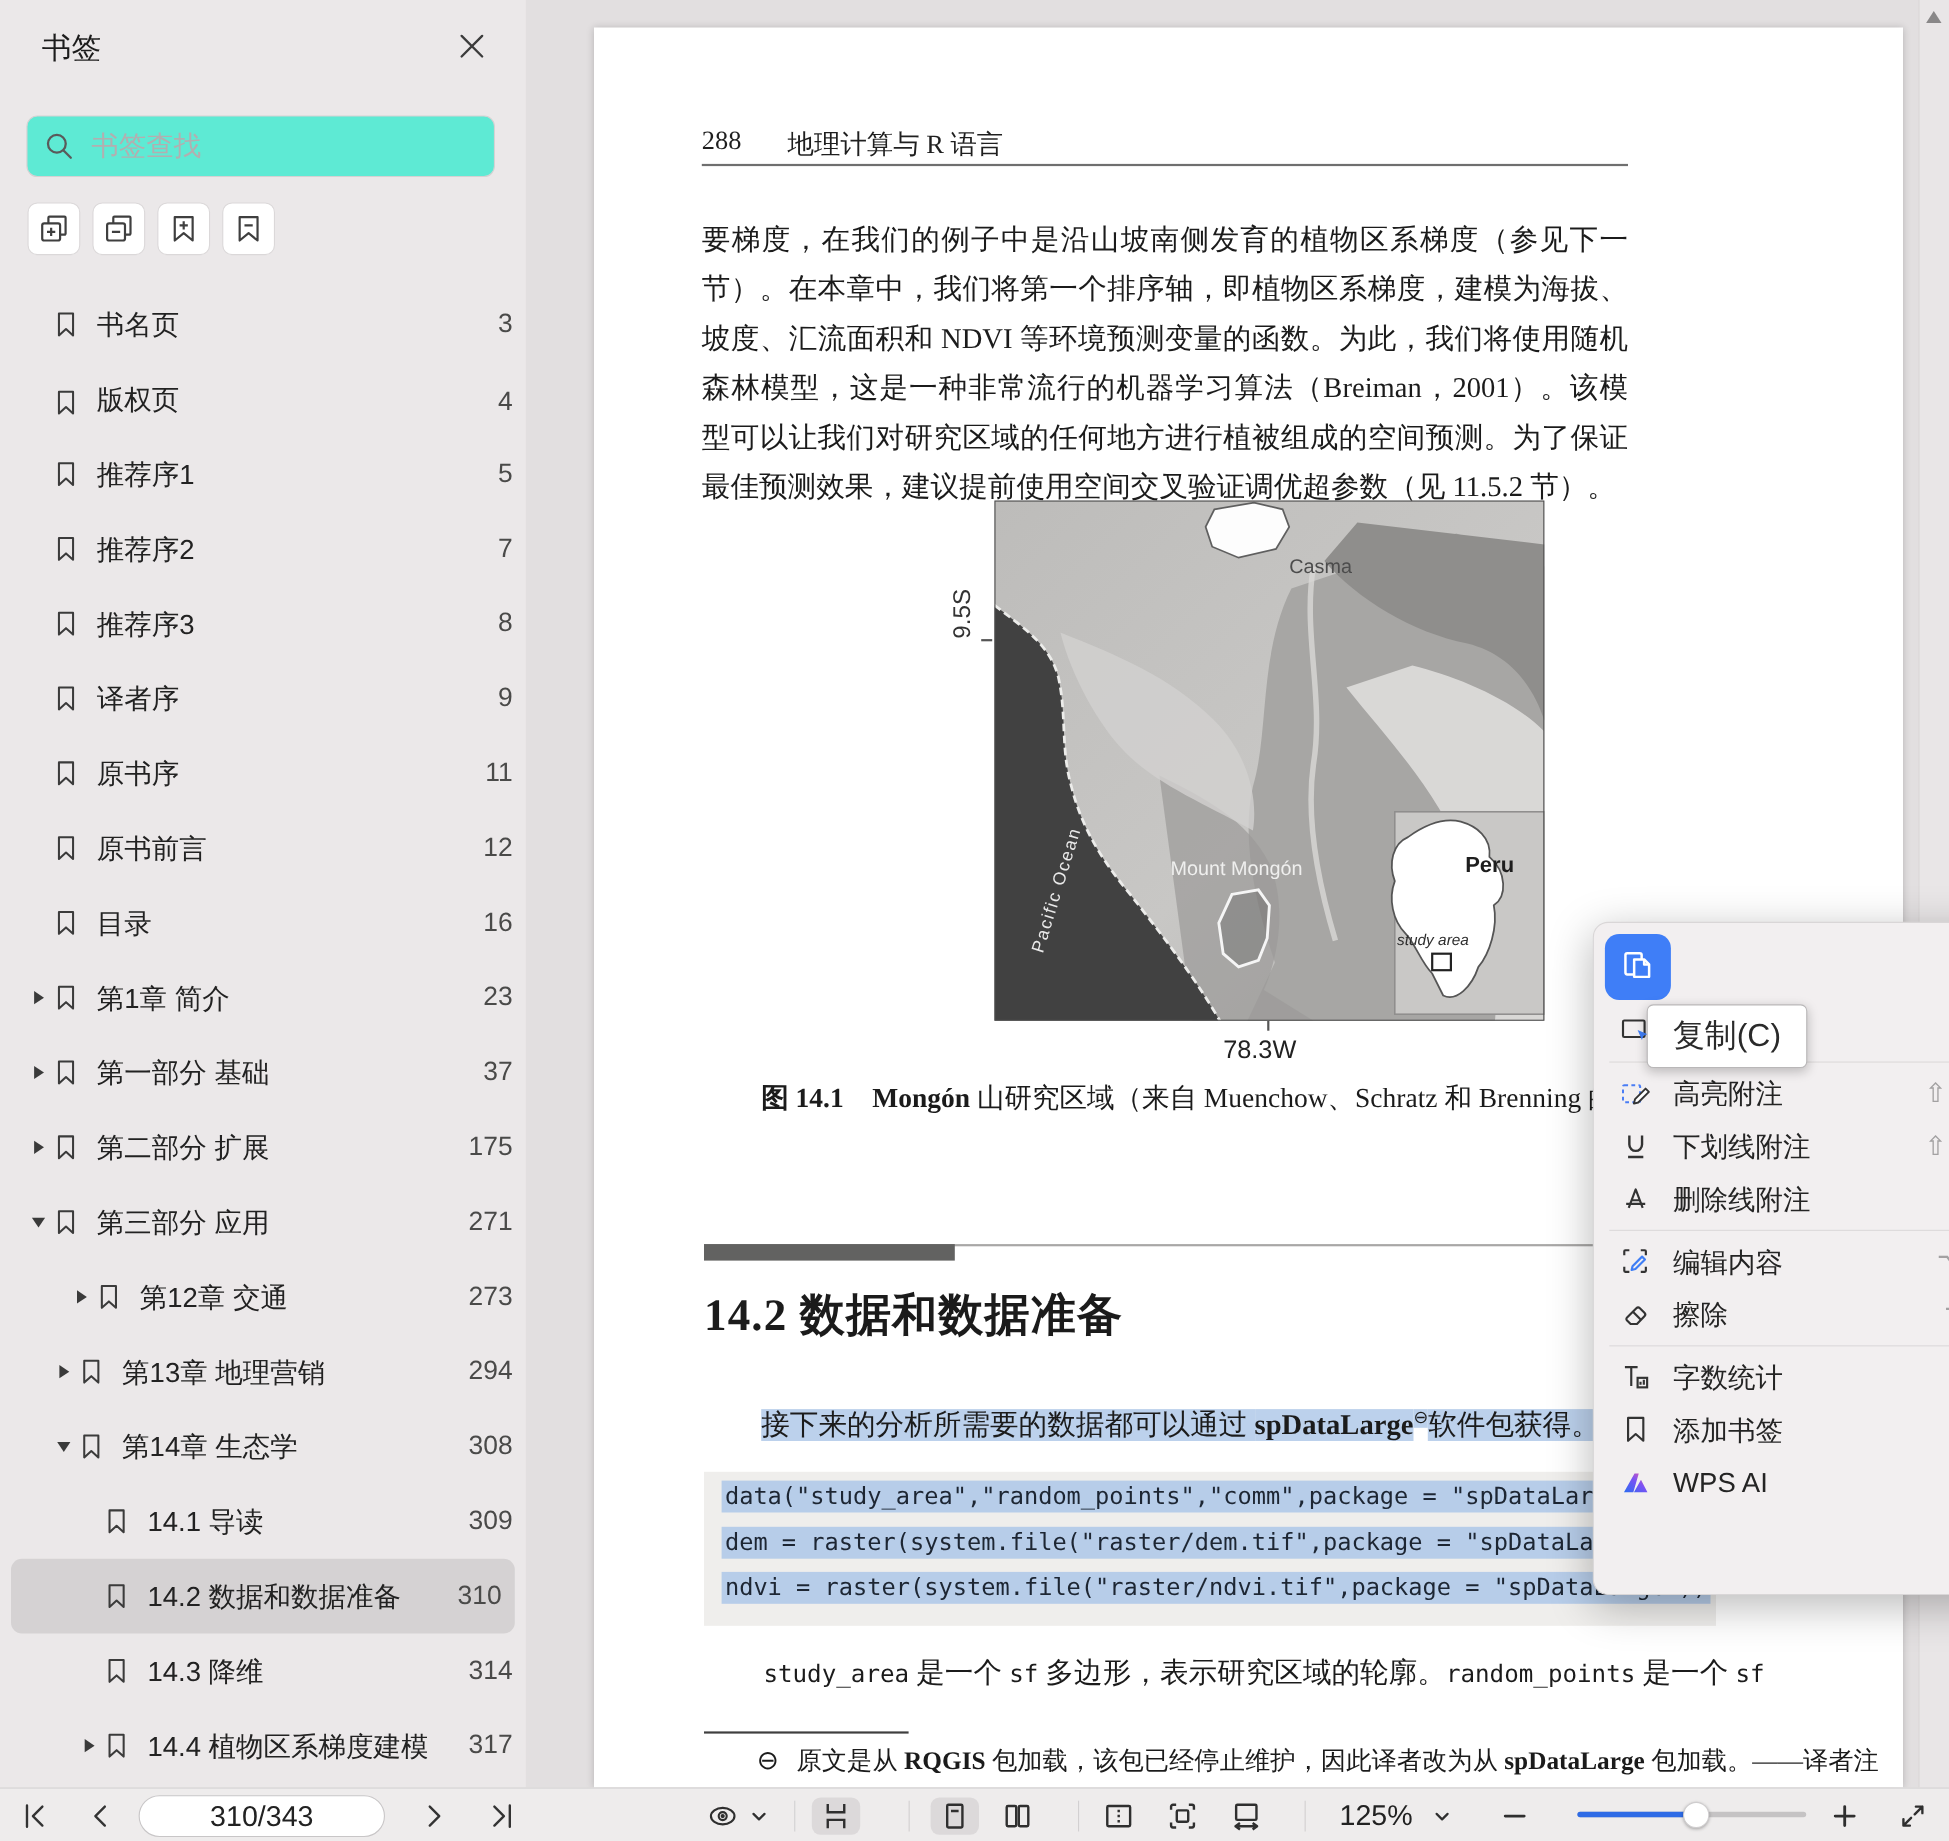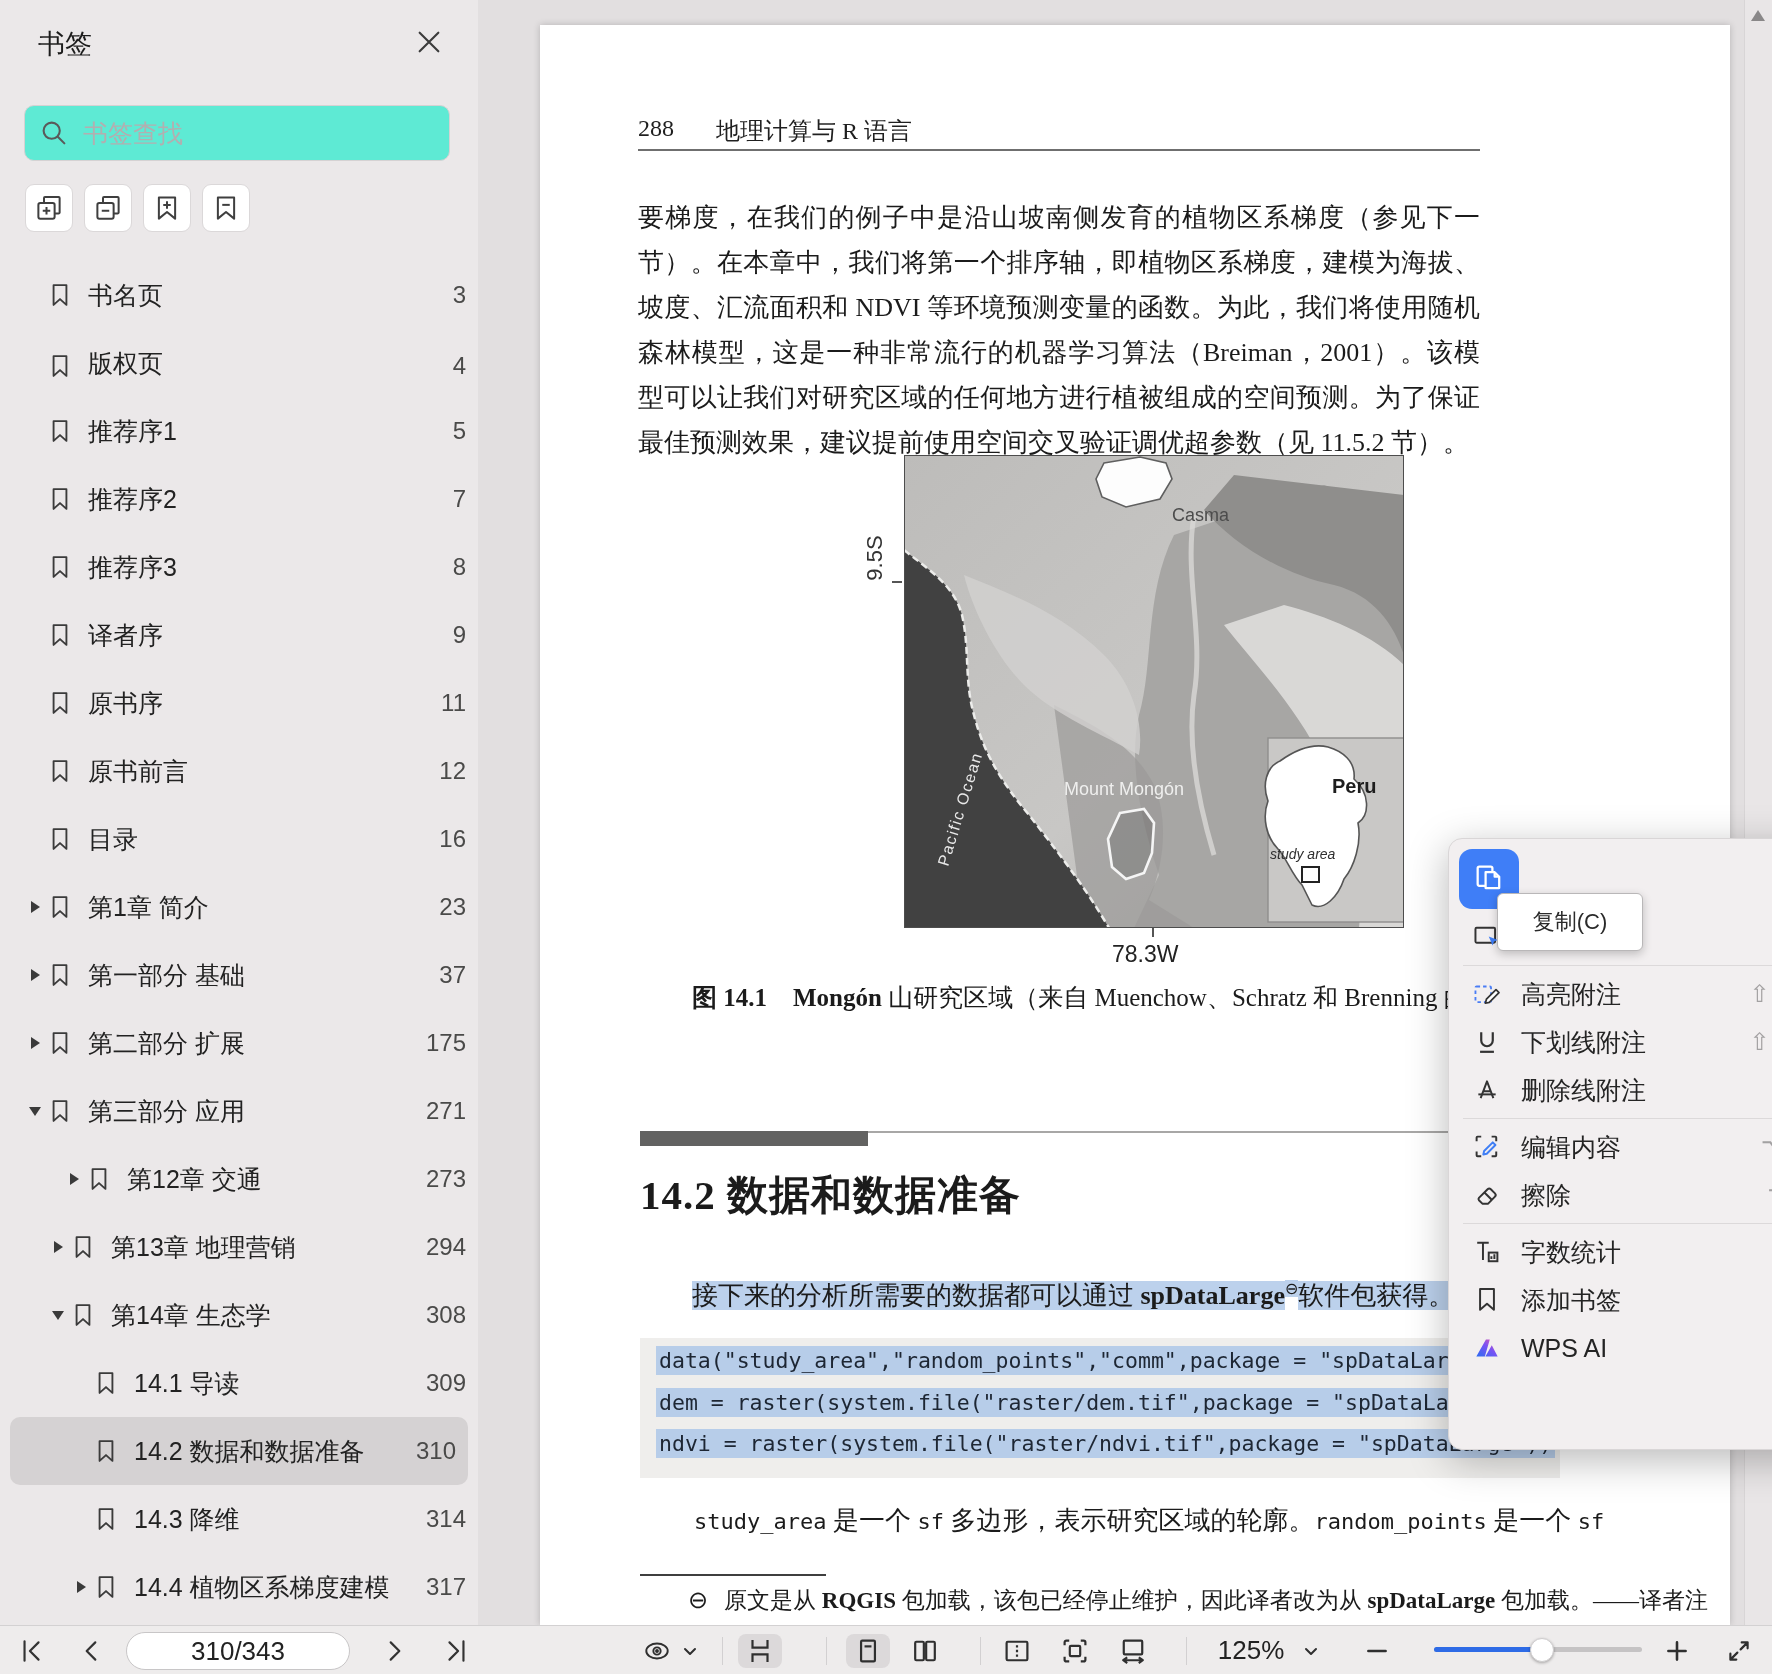--- a/index.html
+++ b/index.html
@@ -86,23 +86,23 @@
   .ctxmenu{position:absolute;left:1448px;top:838px;width:380px;height:612px;background:#f2eff0;
     border:1px solid #d9d6d7;border-radius:14px;box-shadow:0 10px 40px rgba(0,0,0,.28);z-index:60;box-sizing:border-box;padding-top:8px;}
   .hero-row{position:relative;height:66px;}
   .hero-btn{position:absolute;left:10px;top:2px;width:60px;height:60px;border-radius:13px;background:#3f7ef7;
     display:flex;align-items:center;justify-content:center;cursor:pointer;}
   .mi-sep{height:1px;background:#dcd9da;margin:4px 0 4px 14px;}
   .mi{display:flex;align-items:center;height:48px;padding:0 16px 0 22px;cursor:pointer;}
   .mi-icon{width:32px;height:32px;flex:none;display:flex;align-items:center;justify-content:center;margin-right:18px;}
   .mi-label{font-size:25px;color:#242424;flex:1;white-space:nowrap;}
   .mi-short{font-size:24px;color:#a3a1a2;white-space:nowrap;}
-  .tooltip{position:absolute;left:48px;top:54px;min-width:116px;height:56px;background:#fff;border:1px solid #b9b7b8;
+  .tooltip{position:absolute;left:48px;top:74px;min-width:116px;height:56px;background:#fff;border:1px solid #b9b7b8;
     border-radius:6px;box-shadow:0 3px 10px rgba(0,0,0,.22);display:flex;align-items:center;justify-content:center;
-    font-size:22px;color:#2a2a2a;padding:0 14px;z-index:65;}
+    font-size:29px;color:#2a2a2a;padding:0 14px;z-index:65;}
   svg{display:block;}
 </style>
 </head>
 <body>
 
 <aside class="sidebar">
   <div class="sb-title">书签</div>
   <div class="sb-close">
     <svg viewBox="0 0 24 24" width="32" height="32">
         <path d="M5 5 L19 19 M19 5 L5 19" stroke="#3c3c3c" stroke-width="1.6" stroke-linecap="round" fill="none"></path>

